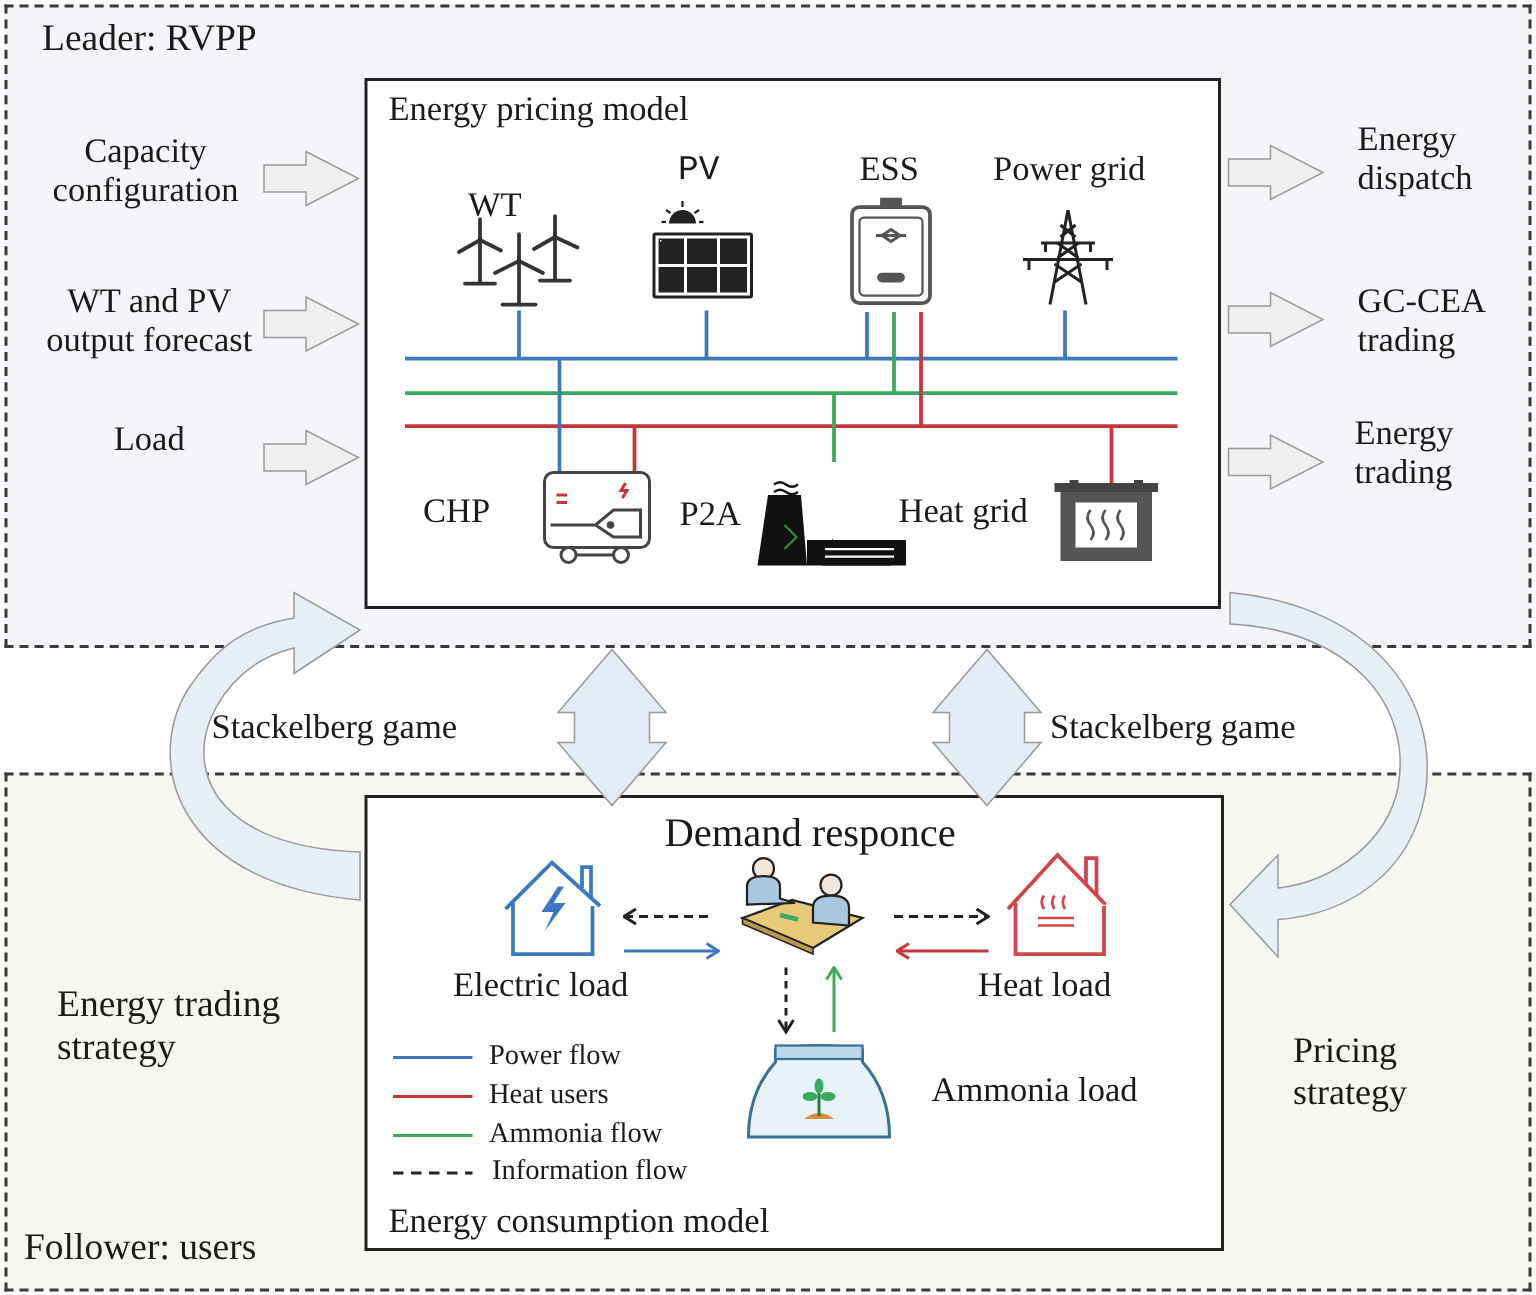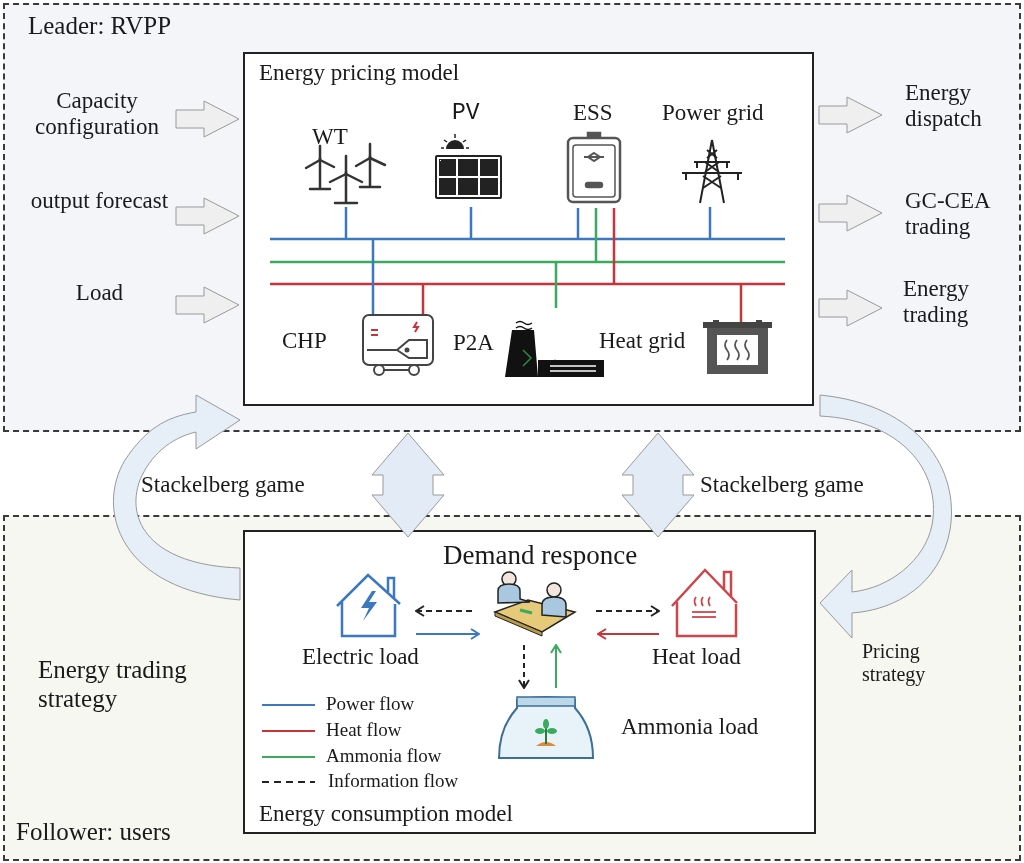--- a/index.html
+++ b/index.html
@@ -24,20 +24,21 @@
 <div id="follower" class="region"></div>
 
 <div class="lbl" style="left:28px; top:12px; font-size:25px;">Leader: RVPP</div>
 <div class="lbl" style="left:16px; top:818px; font-size:25px;">Follower: users</div>
 
 <div class="lbl center" style="left:12px; top:88px; width:170px;">
   <div>Capacity</div>
   <div>configuration</div>
 </div>
 <div class="lbl center" style="left:12px; top:188px; width:175px;">
+  <div>WT and PV</div>
   <div>output forecast</div>
 </div>
 <div class="lbl center" style="left:12px; top:280px; width:175px;">
   <div>Load</div>
 </div>
 
 <div class="lbl" style="left:905px; top:80px;">
   <div>Energy</div>
   <div>dispatch</div>
 </div>
@@ -61,31 +62,31 @@
 <div class="lbl" style="left:599px; top:328px;">Heat grid</div>
 
 <div id="consumption-box" class="model-box"></div>
 <div class="lbl" style="left:443px; top:540px; font-size:27px;">Demand responce</div>
 <div class="lbl" style="left:302px; top:644px;">Electric load</div>
 <div class="lbl" style="left:652px; top:644px;">Heat load</div>
 <div class="lbl" style="left:585px; top:714px;margin-left:36px;">Ammonia load</div>
 <div class="lbl" style="left:259px; top:801px;text-align:center;">Energy consumption model</div>
 
 <div class="lbl small" style="left:326px; top:693px;">Power flow</div>
-<div class="lbl small" style="left:326px; top:719px;">Heat flow</div>
+<div class="lbl small" style="left:326px; top:719px;">Heat users</div>
 <div class="lbl small" style="left:326px; top:745px;">Ammonia flow</div>
 <div class="lbl small" style="left:328px; top:770px;">Information flow</div>
 
 <div class="lbl" style="left:141px; top:472px;">Stackelberg game</div>
 <div class="lbl" style="left:700px; top:472px;">Stackelberg game</div>
 <div class="lbl" style="left:38px; top:656px; font-size:25px;">
   <div>Energy trading</div>
   <div>strategy</div>
 </div>
-<div class="lbl" style="left:862px; top:640px; font-size:20px;">
+<div class="lbl" style="left:862px; top:688px; font-size:24px;">
   <div>Pricing</div>
   <div>strategy</div>
 </div>
 
 <svg class="overlay" viewBox="0 0 1024 863" xmlns="http://www.w3.org/2000/svg">
   <defs>
     <marker id="openArrowBlue" markerWidth="10" markerHeight="12" refX="9" refY="6" orient="auto" markerUnits="userSpaceOnUse">
       <path d="M1,1 L9,6 L1,11" fill="none" stroke="#3b78c0" stroke-width="2"></path>
     </marker>
     <marker id="openArrowRed" markerWidth="10" markerHeight="12" refX="9" refY="6" orient="auto" markerUnits="userSpaceOnUse">

